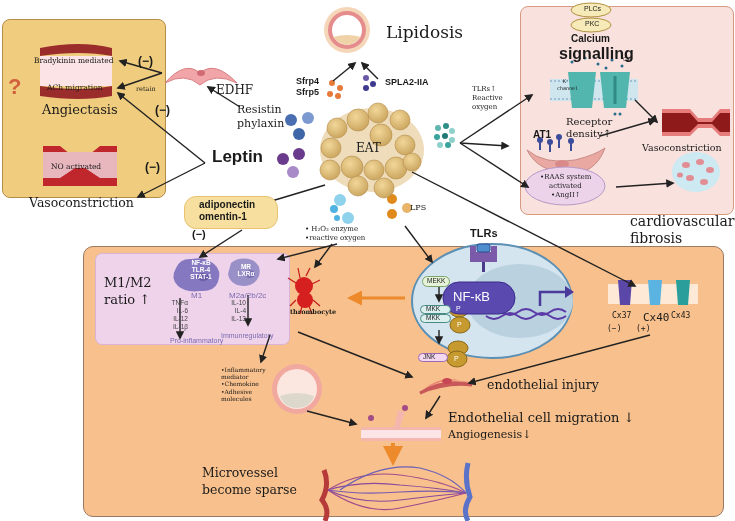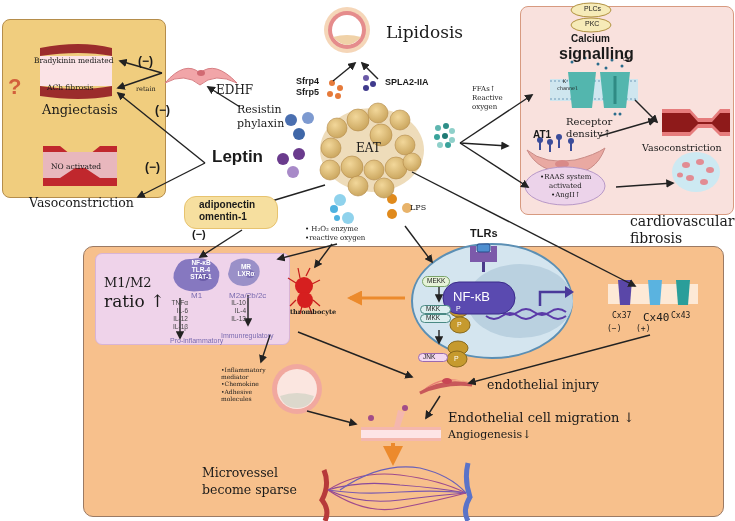--- a/index.html
+++ b/index.html
@@ -307,27 +307,27 @@
 <div class="abs t big" style="left:212px;top:148px;">Leptin</div>
 <div class="abs t serif" style="left:356px;top:142px;font-size:12px;">EAT</div>
 <div class="abs pill sans" style="left:184px;top:196px;width:92px;height:31px;">
   <div class="t" style="position:absolute;left:14px;top:3px;font-size:10px;font-weight:bold;">adiponectin</div>
   <div class="t" style="position:absolute;left:14px;top:15px;font-size:10px;font-weight:bold;">omentin-1</div>
 </div>
 <div class="abs t sans" style="left:192px;top:229px;font-size:11px;font-weight:bold;">(−)</div>
 <div class="abs t serif" style="left:305px;top:226px;font-size:7px;">• H₂O₂ enzyme</div>
 <div class="abs t serif" style="left:305px;top:235px;font-size:7px;">•reactive oxygen</div>
 <div class="abs t serif" style="left:410px;top:204px;font-size:8px;">LPS</div>
-<div class="abs t serif" style="left:472px;top:86px;font-size:7px;">FFAs↑</div>
+<div class="abs t serif" style="left:472px;top:86px;font-size:7px;">TLRs↑</div>
 <div class="abs t serif" style="left:472px;top:95px;font-size:7px;">Reactive</div>
 <div class="abs t serif" style="left:472px;top:104px;font-size:7px;">oxygen</div>
 
 <div class="abs t sans" style="left:8px;top:75px;font-size:22px;font-weight:bold;color:#d2603c;">?</div>
 <div class="abs t serif" style="left:34px;top:57px;font-size:7.5px;">Bradykinin  mediated</div>
-<div class="abs t serif" style="left:47px;top:84px;font-size:7.5px;">ACh fibrosis</div>
+<div class="abs t serif" style="left:47px;top:84px;font-size:7.5px;">ACh migration</div>
 <div class="abs t serif" style="left:136px;top:86px;font-size:6.5px;">retain</div>
 <div class="abs t serif" style="left:42px;top:103px;font-size:13px;">Angiectasis</div>
 <div class="abs t serif" style="left:51px;top:163px;font-size:7.5px;">NO activated</div>
 <div class="abs t serif" style="left:29px;top:196px;font-size:12.5px;">Vasoconstriction</div>
 <div class="abs t sans" style="left:138px;top:55px;font-size:12px;font-weight:bold;">(−)</div>
 <div class="abs t sans" style="left:155px;top:104px;font-size:12px;font-weight:bold;">(−)</div>
 <div class="abs t sans" style="left:145px;top:161px;font-size:12px;font-weight:bold;">(−)</div>
 
 <div class="abs t sans" style="left:584px;top:5px;font-size:7px;">PLCs</div>
 <div class="abs t sans" style="left:585px;top:20px;font-size:7px;">PKC</div>
@@ -340,21 +340,21 @@
 <div class="abs t serif" style="left:566px;top:129px;font-size:10px;">density↑</div>
 <div class="abs t sans" style="left:533px;top:130px;font-size:10px;font-weight:bold;">AT1</div>
 <div class="abs t serif" style="left:642px;top:143px;font-size:9.5px;">Vasoconstriction</div>
 <div class="abs t serif" style="left:540px;top:174px;font-size:7px;">•RAAS system</div>
 <div class="abs t serif" style="left:549px;top:183px;font-size:7px;">activated</div>
 <div class="abs t serif" style="left:551px;top:192px;font-size:7px;">•AngII↑</div>
 <div class="abs t serif" style="left:630px;top:214px;font-size:14px;">cardiovascular</div>
 <div class="abs t serif" style="left:630px;top:231px;font-size:14px;">fibrosis</div>
 
 <div class="abs t serif" style="left:104px;top:276px;font-size:13px;">M1/M2</div>
-<div class="abs t serif" style="left:104px;top:293px;font-size:17px;">ratio ↑</div>
+<div class="abs t serif" style="left:104px;top:293px;font-size:13px;">ratio ↑</div>
 
 <div class="abs sans" style="left:185px;top:259px;width:32px;text-align:center;font-size:6.5px;color:#fff;font-weight:bold;line-height:1.1;">
   <div>NF-κB</div>
   <div>TLR-4</div>
   <div>STAT-1</div>
 </div>
 <div class="abs t lbl-purple" style="left:191px;top:292px;">M1</div>
 <div class="abs sans" style="left:168px;top:299px;width:20px;text-align:right;font-size:6.5px;color:#444;line-height:1.25;">
   <div>TNFα</div>
   <div>IL-6</div>

